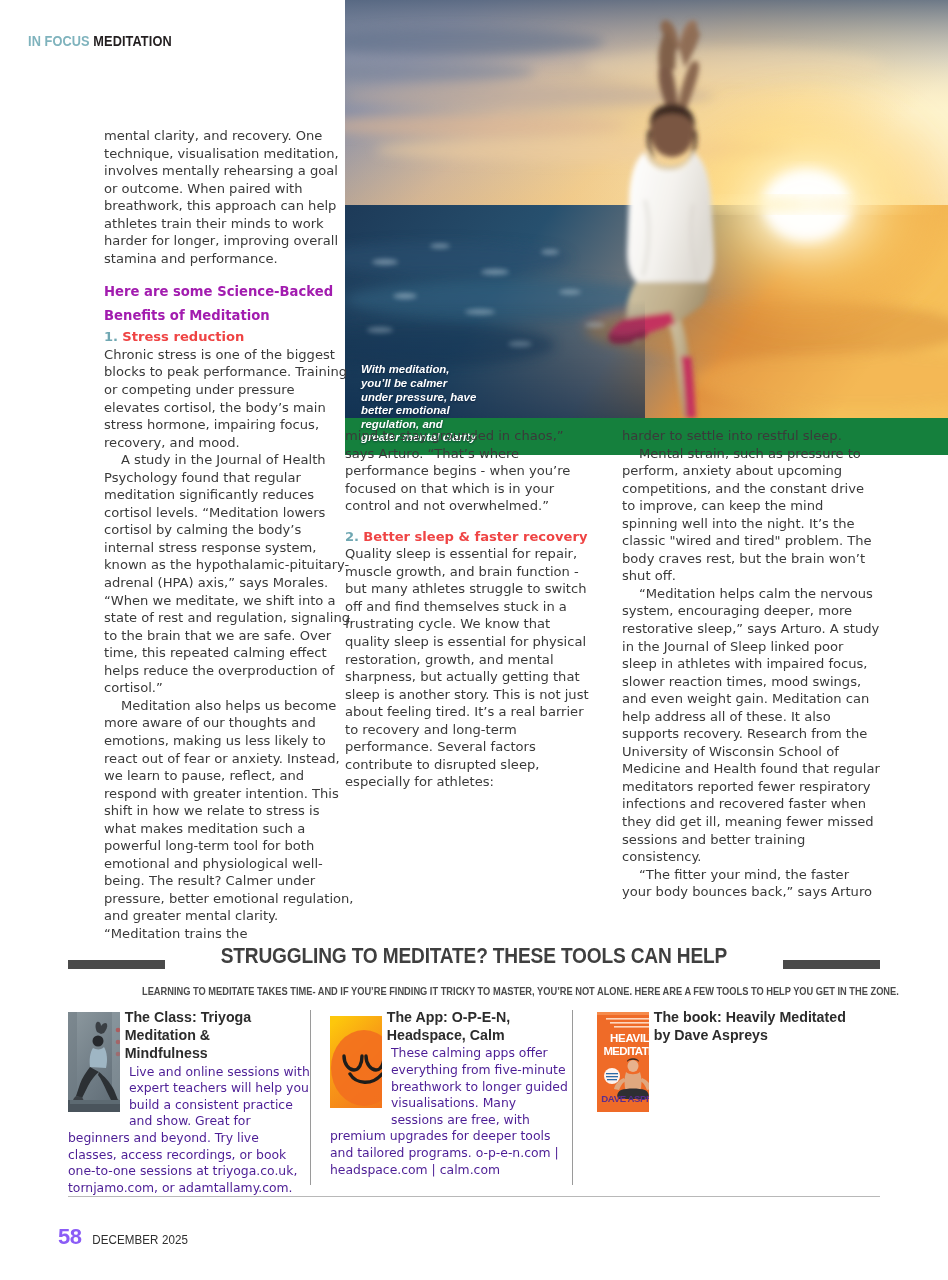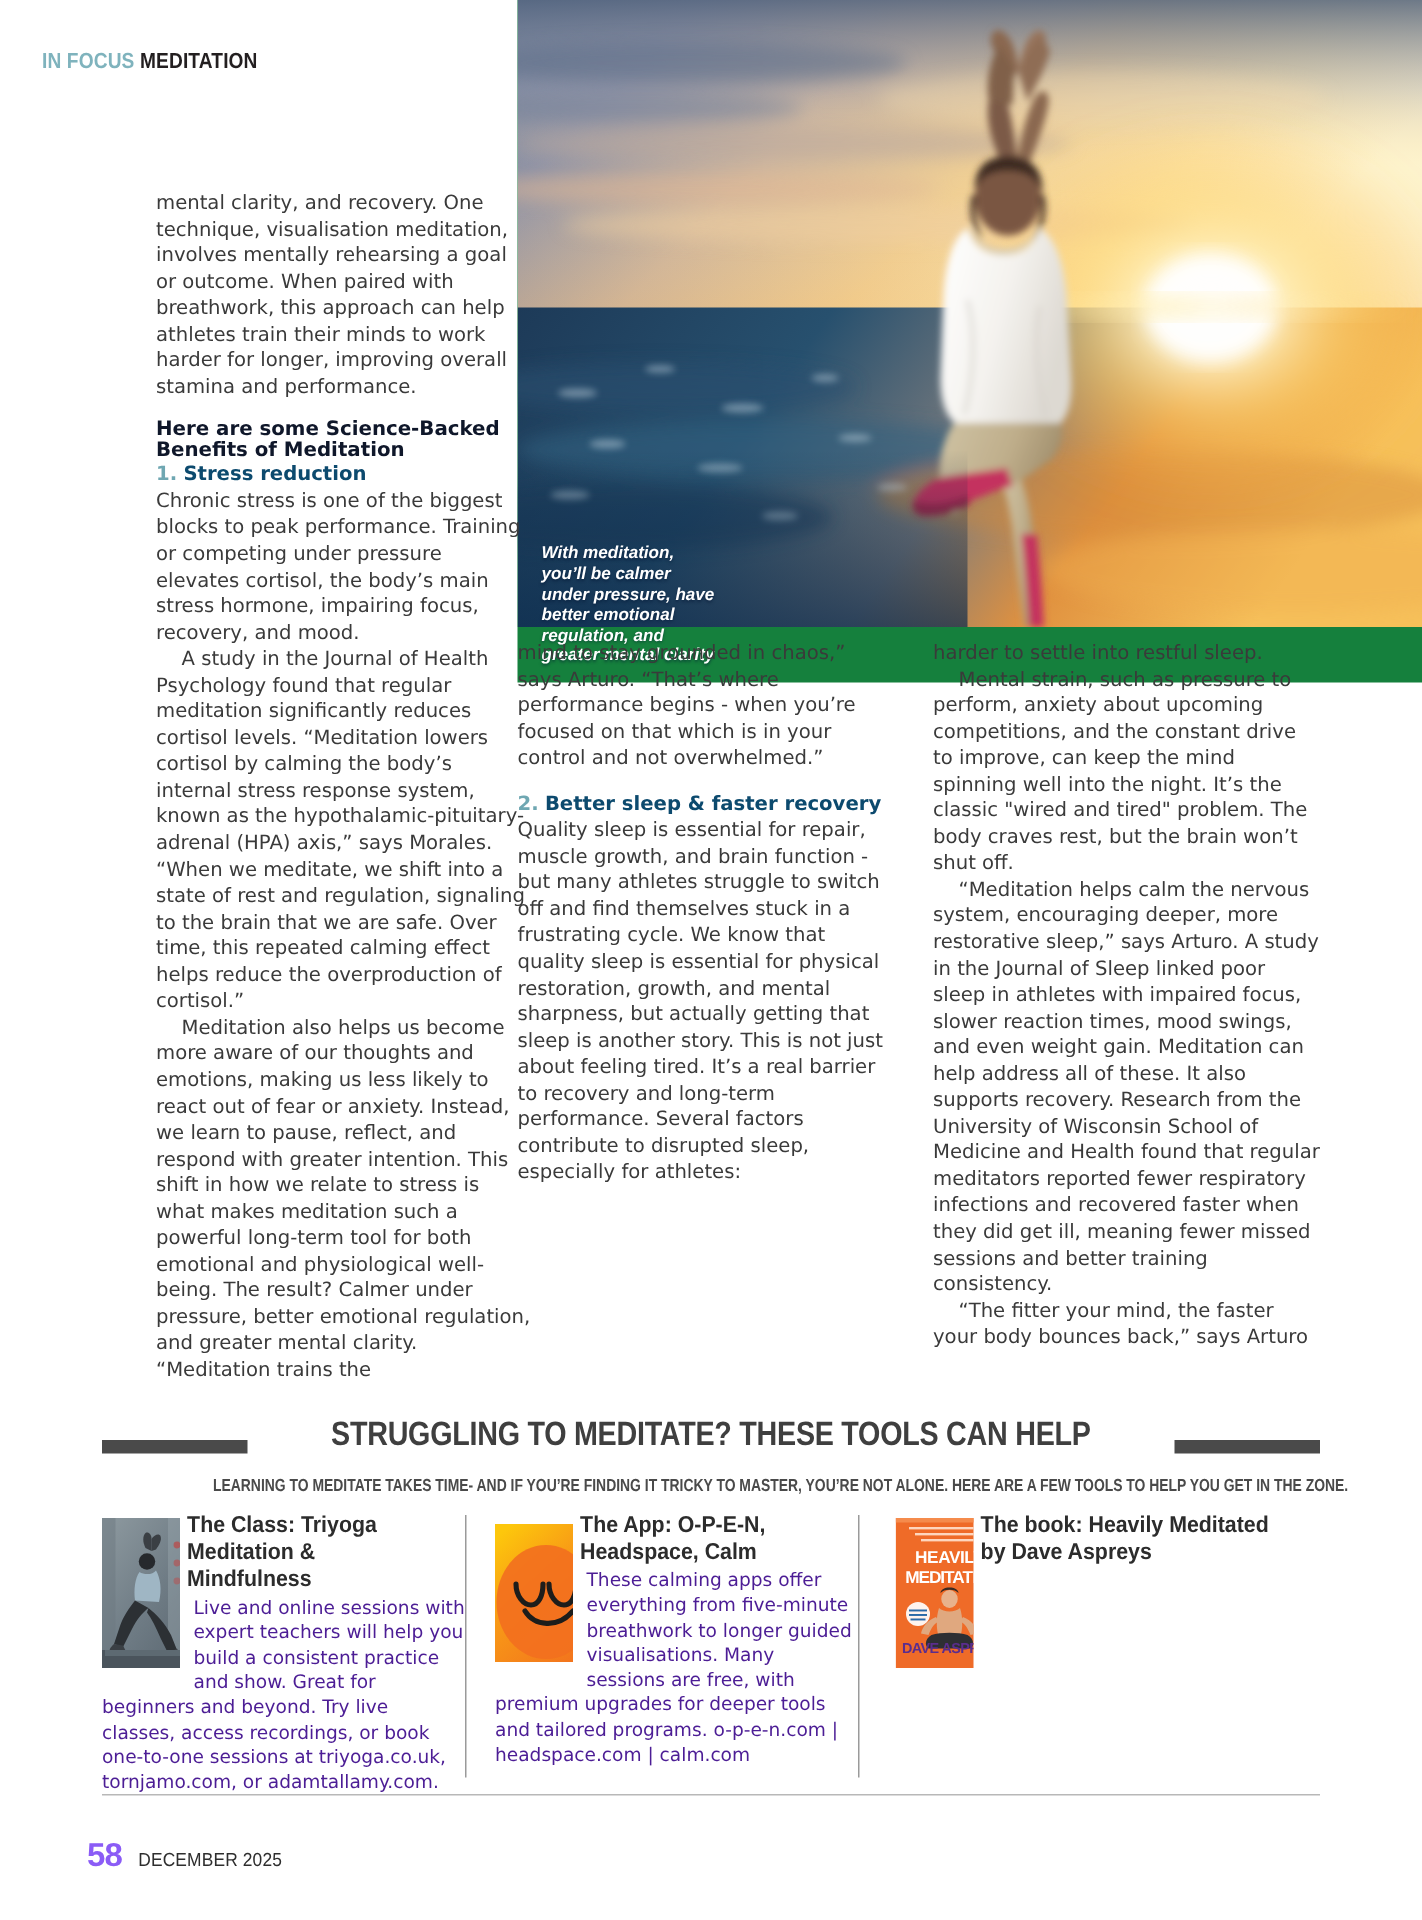--- a/index.html
+++ b/index.html
@@ -46,24 +46,24 @@
     font-family:"DejaVu Sans",sans-serif;
     font-size:13.1px;line-height:17.55px;
     color:#3a3a3a;
     text-align:left;
   }
   .col p{margin:0;}
   .col p.ind{text-indent:17px;}
   .col p.gap{margin-top:13px;}
   .subhead{
     font-family:"DejaVu Sans",sans-serif;
-    font-weight:bold;color:#0f172a;font-size:13.2px;line-height:14px;
+    font-weight:bold;color:#a21caf;font-size:13.2px;line-height:24px;
   }
   .numlabel{color:#6fa7b2;font-weight:bold;}
-  .numtitle{font-weight:bold;color:#0c4a6e;}
+  .numtitle{font-weight:bold;color:#ef4444;}
 
   #col1{left:68px;top:127px;width:250px;margin-left:36px;}
   #col2{left:345px;top:427px;width:250px;}
   #col3{left:622px;top:427px;width:258px;}
 
   
   .tools{position:absolute;left:0;top:930px;width:948px;}
   .banner{
     position:relative;width:812px;margin:15px auto;
     height:24px;display:flex;align-items:flex-end;justify-content:center;

